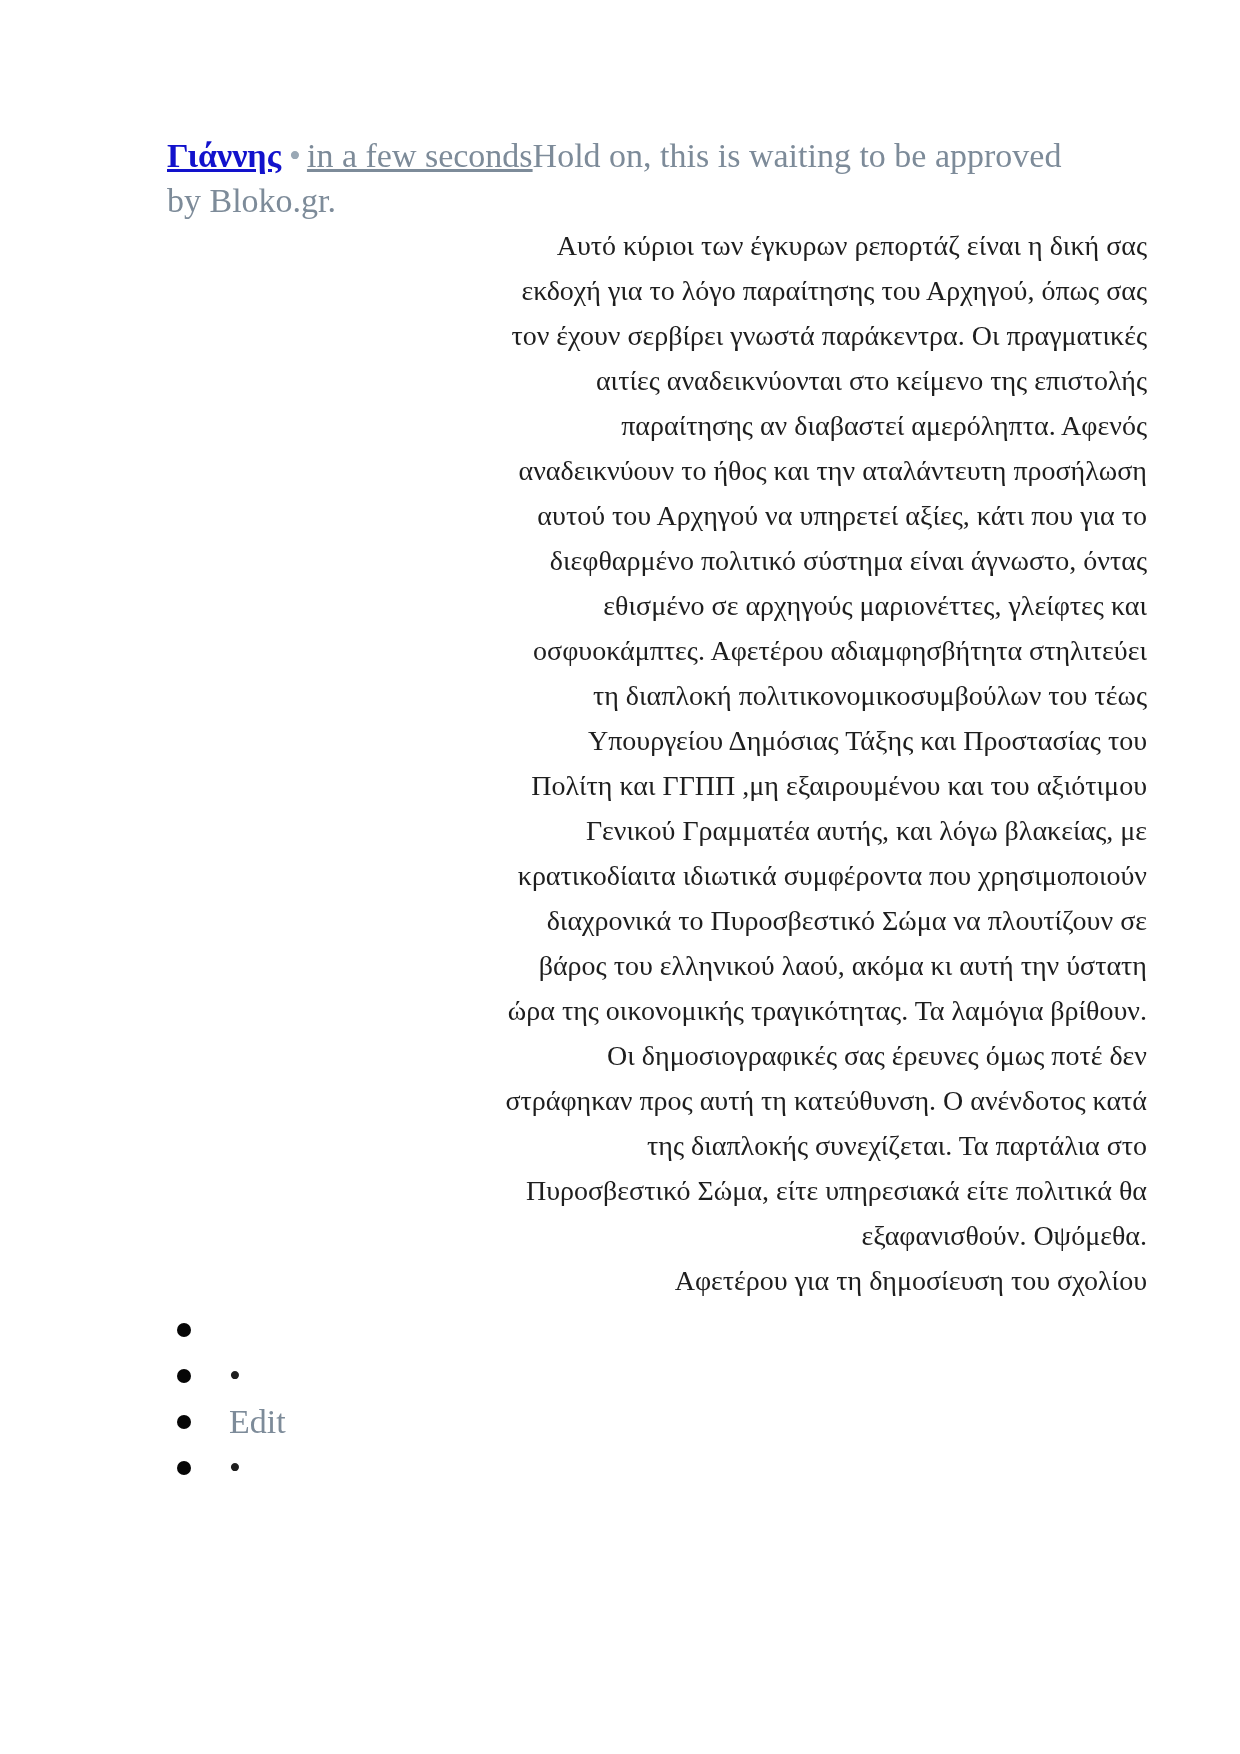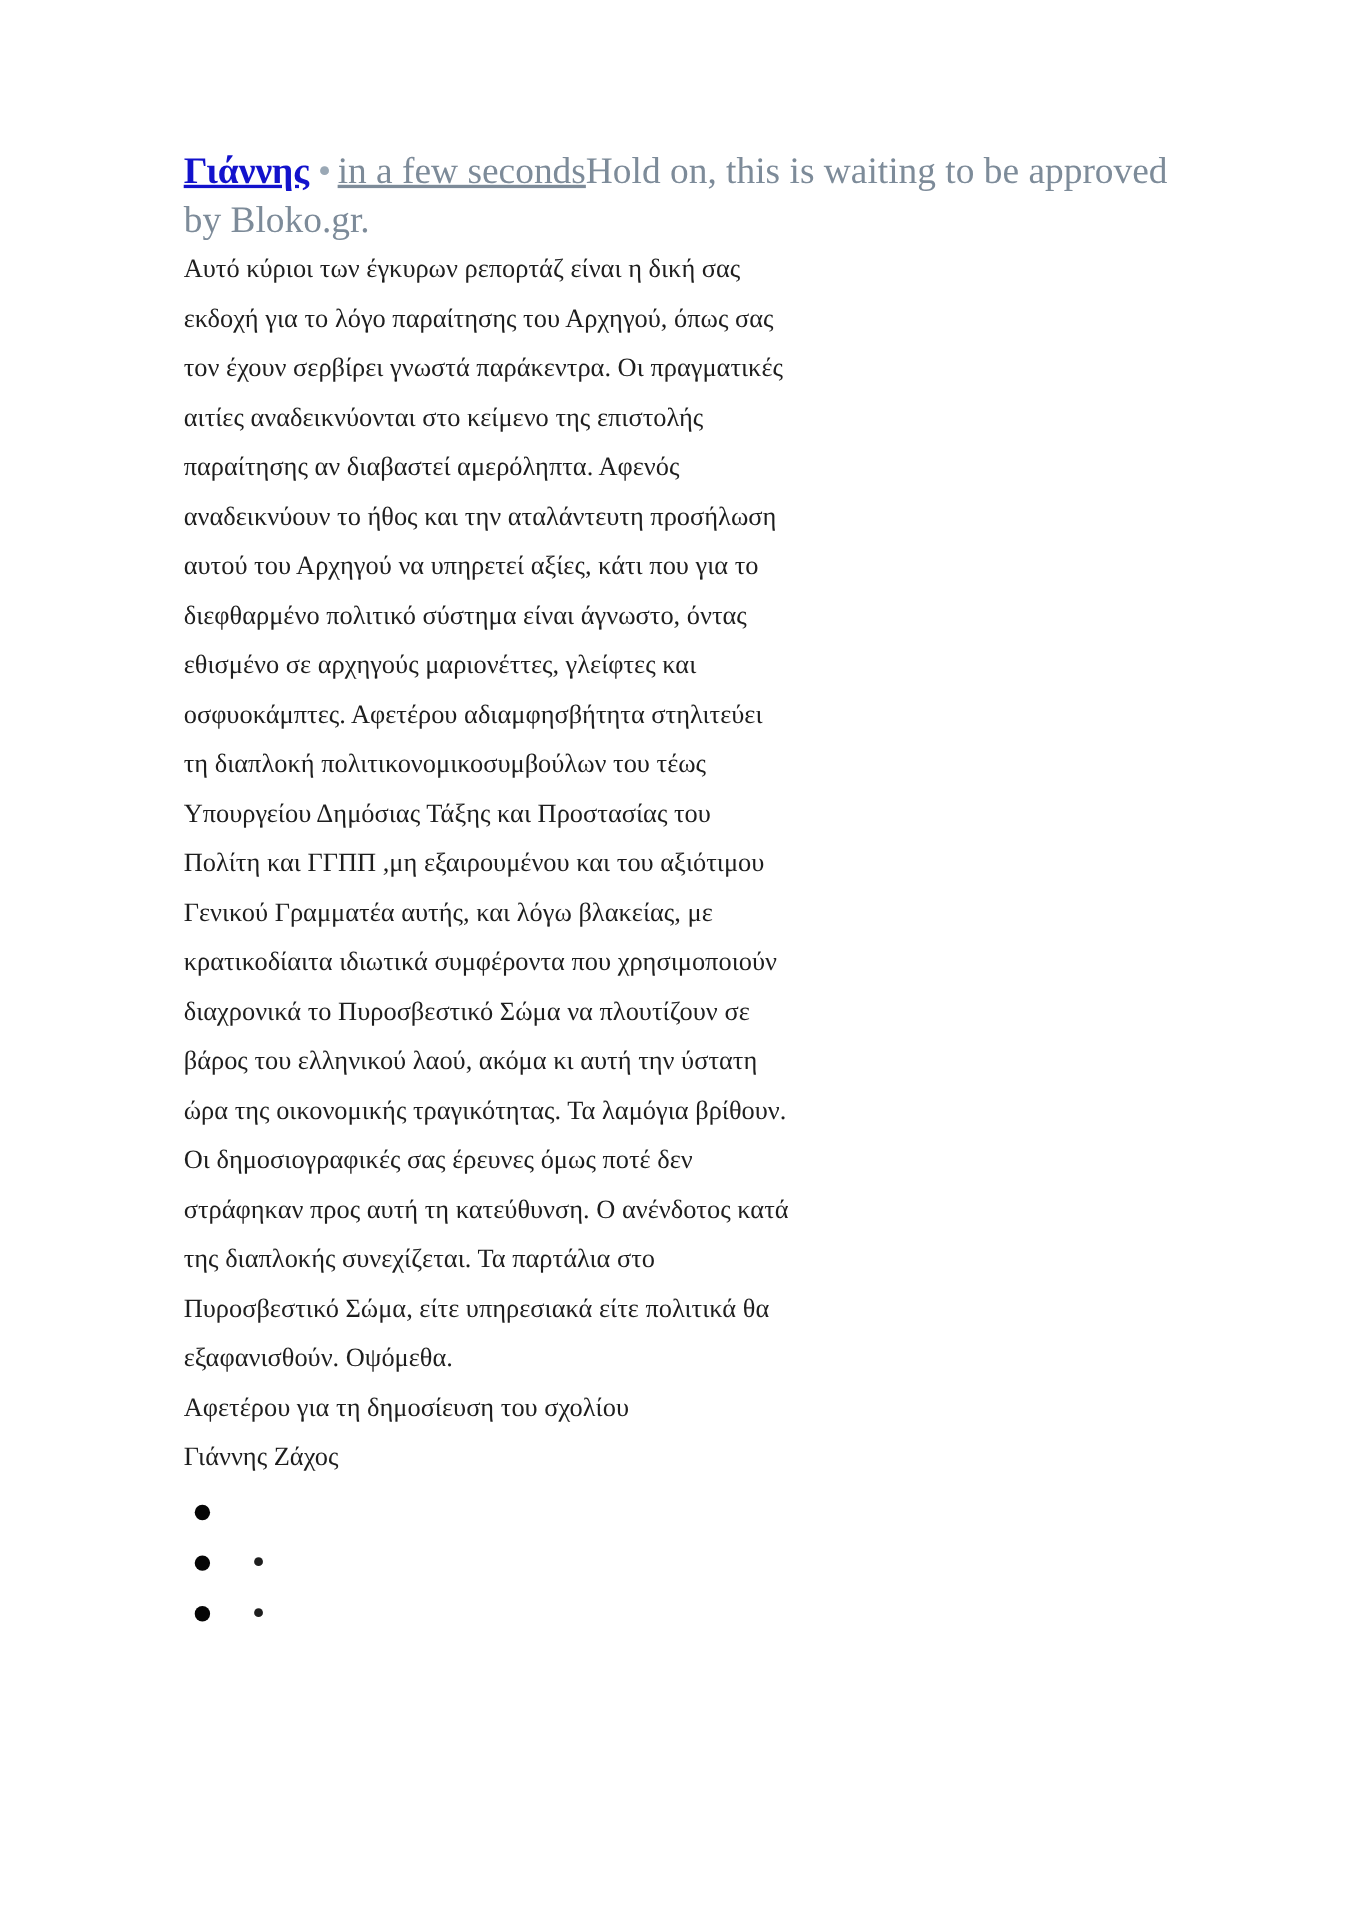--- a/index.html
+++ b/index.html
@@ -50,24 +50,25 @@
   }
   .timestamp {
     color: var(--muted);
     text-decoration: underline;
     cursor: pointer;
   }
   .notice {
     color: var(--muted);
   }
   .text-block {
-    font-size: 24px;
+    font-size: 28px;
     line-height: 45px;
     color: var(--body_text);
     white-space: pre-line;
+    text-align: right;
   }
   ul.actions {
     list-style: none;
     margin: 4px 0 0 0;
     padding: 0;
   }
   ul.actions li {
     display: flex;
     align-items: center;
     height: 46px;
@@ -122,31 +123,34 @@
 βάρος του ελληνικού λαού, ακόμα κι αυτή την ύστατη
 ώρα της οικονομικής τραγικότητας. Τα λαμόγια βρίθουν.
 Οι δημοσιογραφικές σας έρευνες όμως ποτέ δεν
 στράφηκαν προς αυτή τη κατεύθυνση. Ο ανένδοτος κατά
 της διαπλοκής συνεχίζεται. Τα παρτάλια στο
 Πυροσβεστικό Σώμα, είτε υπηρεσιακά είτε πολιτικά θα
 εξαφανισθούν. Οψόμεθα.</div>
 
     <div class="text-block">Αφετέρου για τη δημοσίευση του σχολίου</div>
 
-    <div class="text-block">Γιάννης Ζάχος</div>
 
     <ul class="actions">
       <li>
         <span class="marker"></span>
         <span class="action-label"></span>
       </li>
       <li>
         <span class="marker"></span>
         <span class="action-label">•</span>
       </li>
       <li>
         <span class="marker"></span>
+        <a class="edit-link">Edit</a>
+      </li>
+      <li>
+        <span class="marker"></span>
         <span class="action-label">•</span>
       </li>
     </ul>
 
   </div>
 </div>
 
 </body></html>

